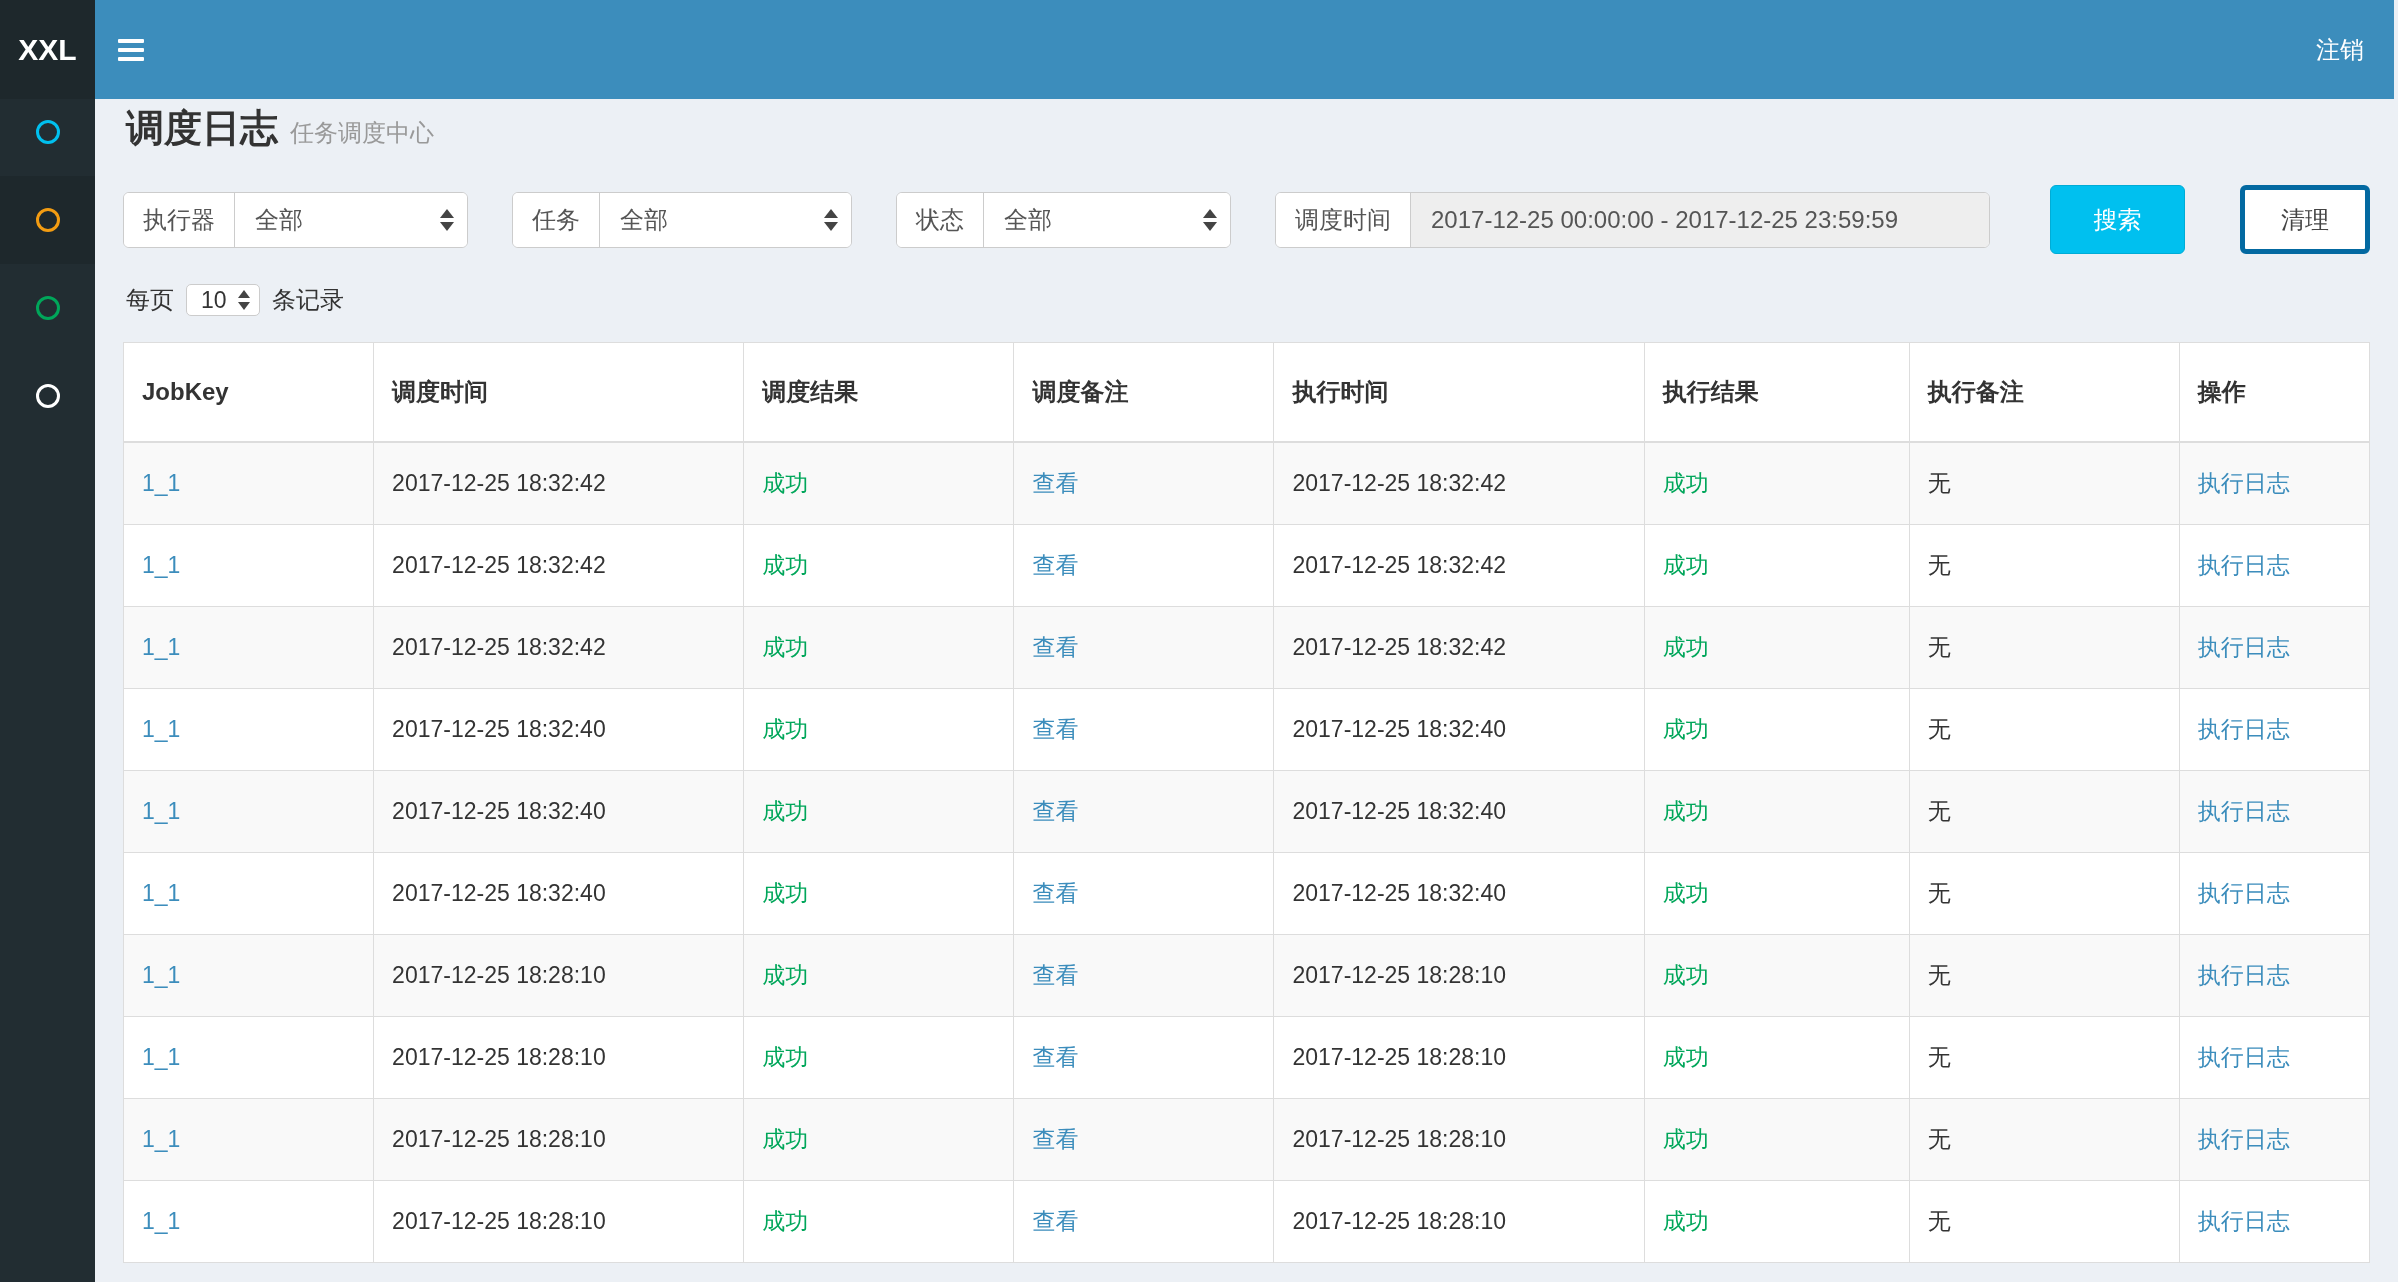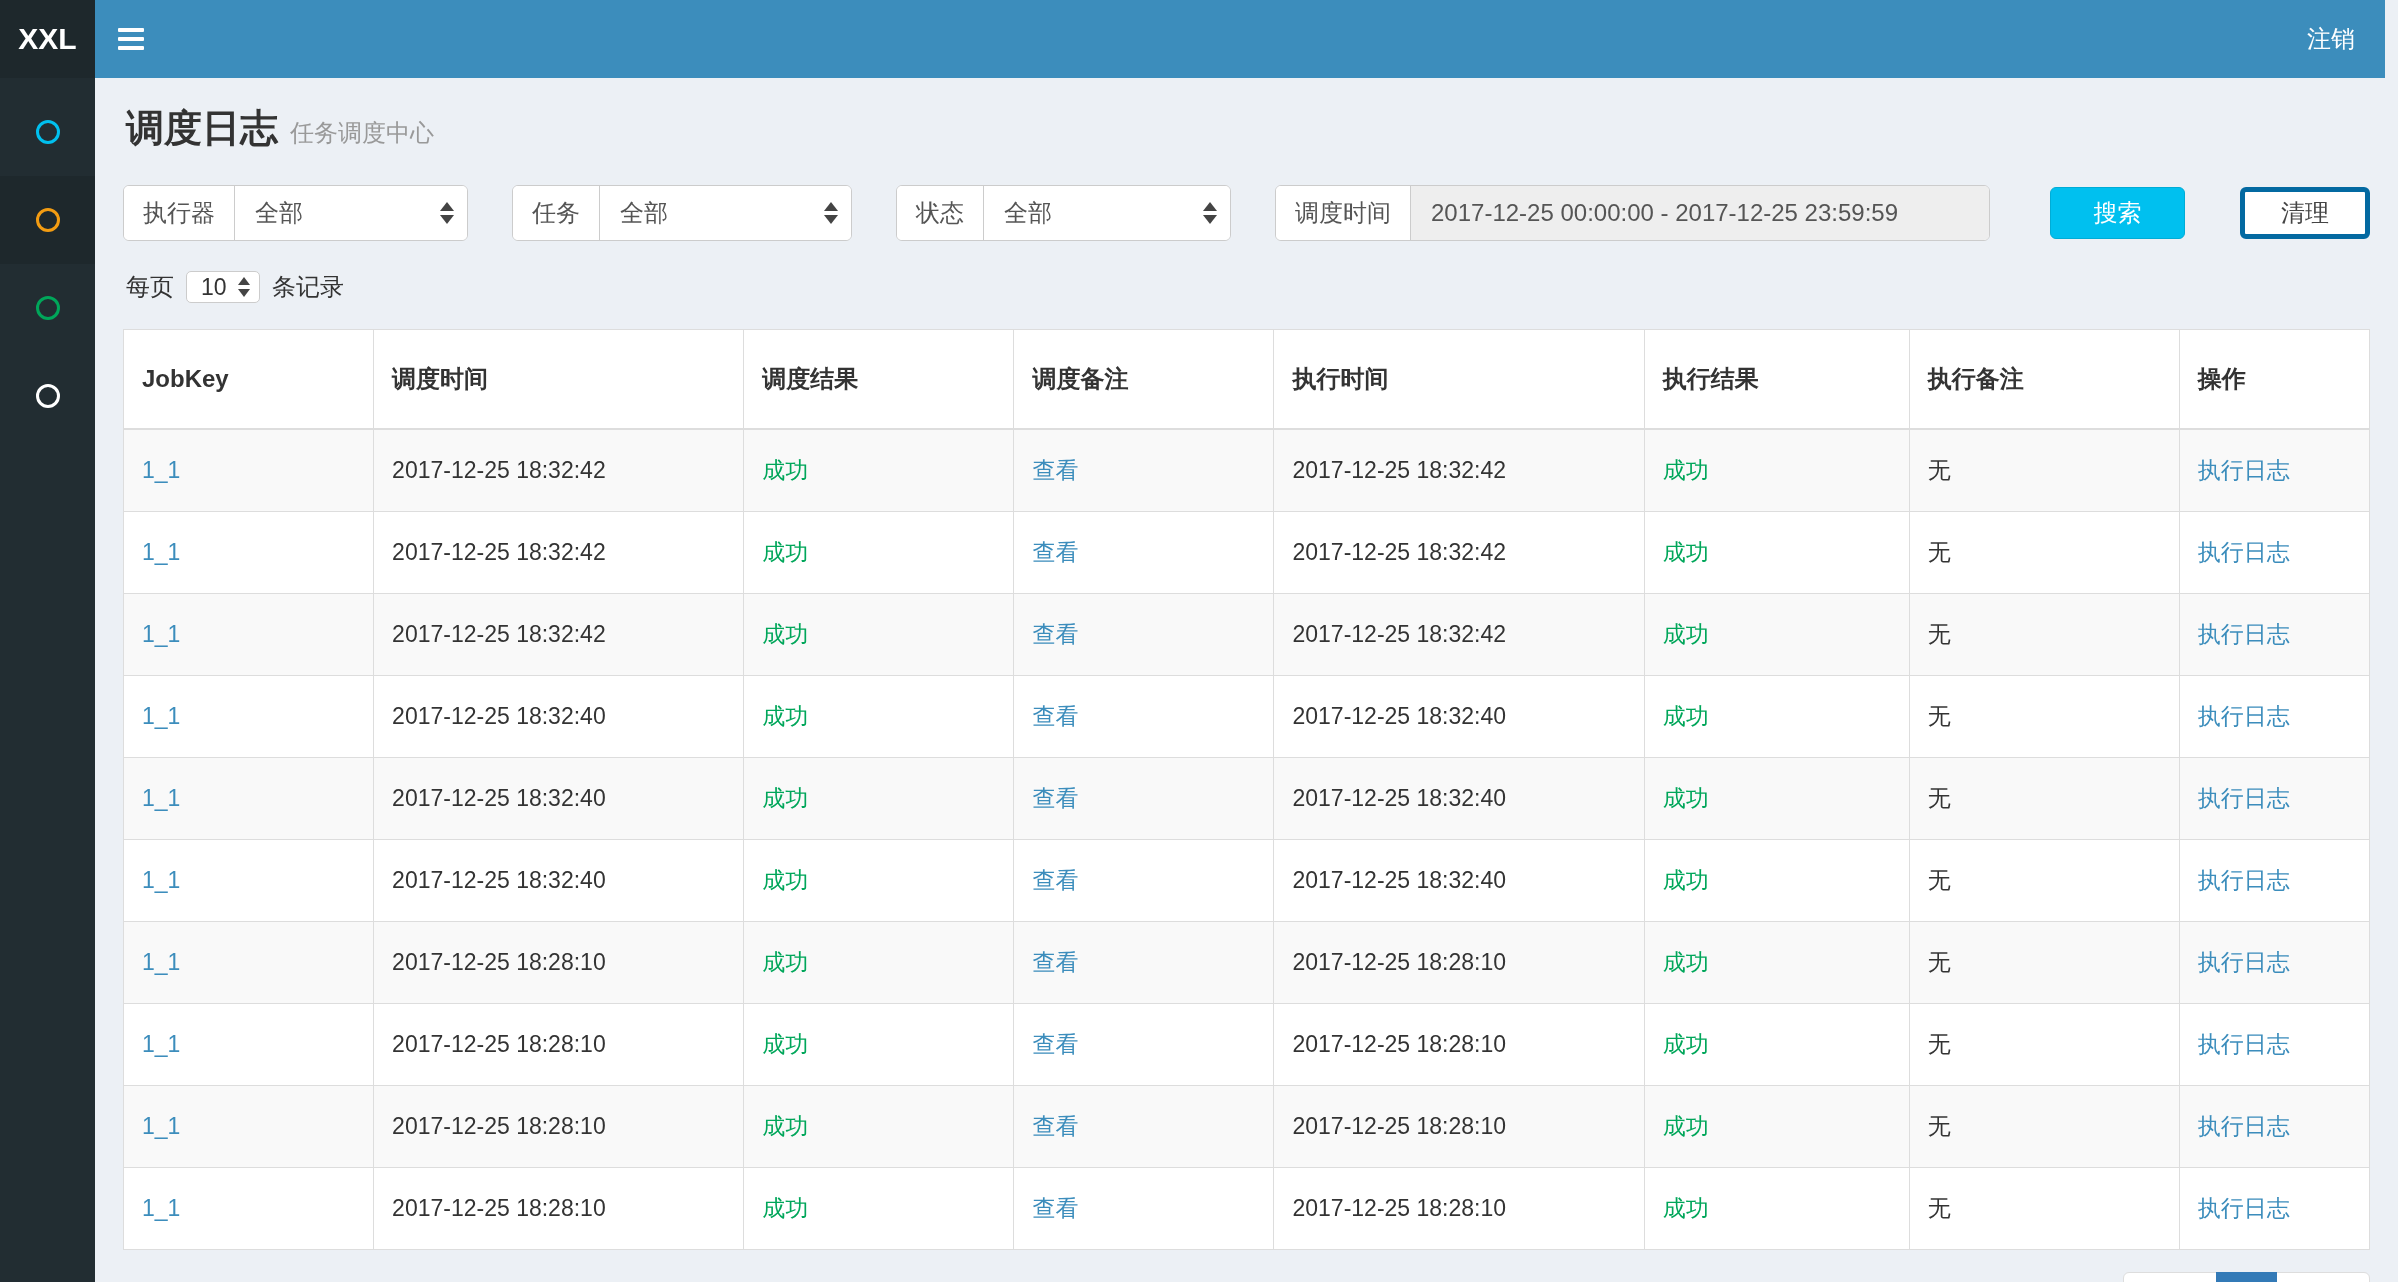--- a/index.html
+++ b/index.html
@@ -6,21 +6,21 @@
   html, body {
     width: 2398px; height: 1282px;
     overflow: hidden;
     font-family: "Liberation Sans", "DejaVu Sans", sans-serif;
     background: #ecf0f5;
     color: #333;
   }
 
   
   .navbar {
-    position: absolute; top: 0; left: 0; right: 13px; height: 78px;
+    position: absolute; top: 0; left: 0; right: 4px; height: 99px;
     background: #3c8dbc; display: flex; align-items: stretch; z-index: 10;
   }
   .logo {
     width: 95px; background: #1e282c; color: #fff;
     font-size: 30px; font-weight: bold;
     display: flex; align-items: center; justify-content: center;
   }
   .hamburger {
     width: 72px; display: flex; align-items: center; justify-content: center;
     cursor: pointer;
@@ -80,21 +80,21 @@
     display: flex; flex-direction: column; gap: 4px;
   }
   .spin .up { width: 0; height: 0; border-left: 7px solid transparent; border-right: 7px solid transparent; border-bottom: 9px solid #444; }
   .spin .down { width: 0; height: 0; border-left: 7px solid transparent; border-right: 7px solid transparent; border-top: 9px solid #444; }
   .g1 { width: 345px; } .g2 { width: 340px; } .g3 { width: 335px; }
   .g4 { width: 715px; margin-right: 0; }
   .time-input {
     flex: 1; display: flex; align-items: center; padding: 0 20px;
     background: #eee; color: #555; font-size: 24px; white-space: nowrap; cursor: text;
   }
-  .btn { height: 52px; border-radius: 6px; font-size: 24px; cursor: pointer;
+  .btn { height: 69px; border-radius: 6px; font-size: 24px; cursor: pointer;
          font-family: "Liberation Sans", "DejaVu Sans", sans-serif; }
   .btn-search {
     margin-left: auto; width: 135px; border: 1px solid #00acd6;
     background: #00c0ef; color: #fff;
   }
   .btn-clear {
     margin-left: 55px; width: 130px; border: 5px solid #0369a1;
     background: #fff; color: #444;
   }
 

